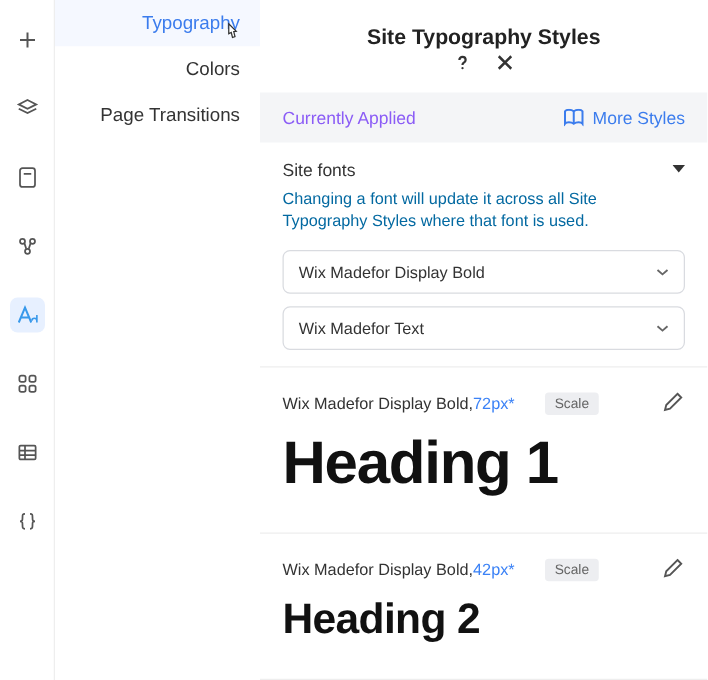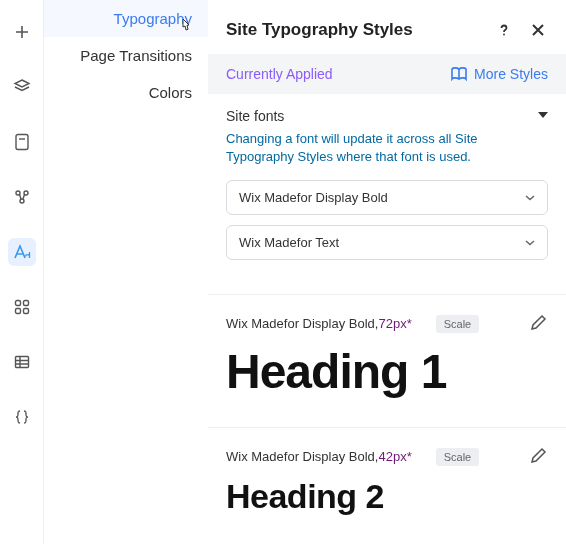--- a/index.html
+++ b/index.html
@@ -67,20 +67,21 @@
     flex: 1;
     display: flex;
     flex-direction: column;
     min-width: 0;
   }
   .panel-header {
     display: flex;
     align-items: center;
     justify-content: space-between;
     padding: 20px 18px 14px 18px;
+    flex-direction: column;
   }
   .panel-title {
     font-size: 17px;
     font-weight: 700;
     color: #222;
   }
   .panel-actions {
     display: flex;
     align-items: center;
     gap: 14px;
@@ -105,21 +106,21 @@
   .more-styles {
     display:flex;
     align-items:center;
     gap:6px;
     color:#3b7ced;
     font-weight:500;
     cursor:pointer;
   }
 
   .section {
-    padding: 14px 18px 34px 18px;
+    padding: 14px 18px 13px 18px;
     border-bottom: 1px solid #eee;
   }
   .sec-title-row {
     display:flex;
     align-items:center;
     justify-content:space-between;
     cursor:pointer;
     padding-bottom: 6px;
   }
   .sec-title {
@@ -161,21 +162,21 @@
     align-items:center;
     gap:0;
     flex-wrap:wrap;
   }
   .meta-font {
     font-size:13px;
     color:#333;
   }
   .meta-size {
     font-size:13px;
-    color:#701a75;
+    color:#3b82f6;
   }
   .scale-badge {
     background:#edeef1;
     color:#666;
     font-size:11px;
     padding:3px 8px;
     border-radius:3px;
     margin-left:24px;
   }
   .edit-btn {
@@ -256,24 +257,24 @@
   <div class="sidebar">
     <div class="sidebar-item active">
       <span>Typography</span>
       <span class="cursor-ptr">
         <svg width="16" height="18" viewBox="0 0 16 18">
             <path d="M5 1v8l2-1 1 4 2-.7-1-4 2-.3L5 1z" fill="#fff" stroke="#333" stroke-width="1"></path>
           </svg>
       </span>
     </div>
     <div class="sidebar-item">
+      <span>Colors</span>
+    </div>
+    <div class="sidebar-item">
       <span>Page Transitions</span>
-    </div>
-    <div class="sidebar-item">
-      <span>Colors</span>
     </div>
   </div>
 
   <div class="panel">
     <div class="panel-header">
       <div class="panel-title">Site Typography Styles</div>
       <div class="panel-actions">
         <div class="icon-btn">
           <svg width="14" height="14" viewBox="0 0 14 14" fill="none" stroke="#333" stroke-width="1.8">
               <path d="M4.5 5c0-1.4 1.1-2.5 2.5-2.5S9.5 3.6 9.5 5c0 1.2-.8 1.7-1.7 2.3C7.2 7.7 7 8.1 7 9"></path>

